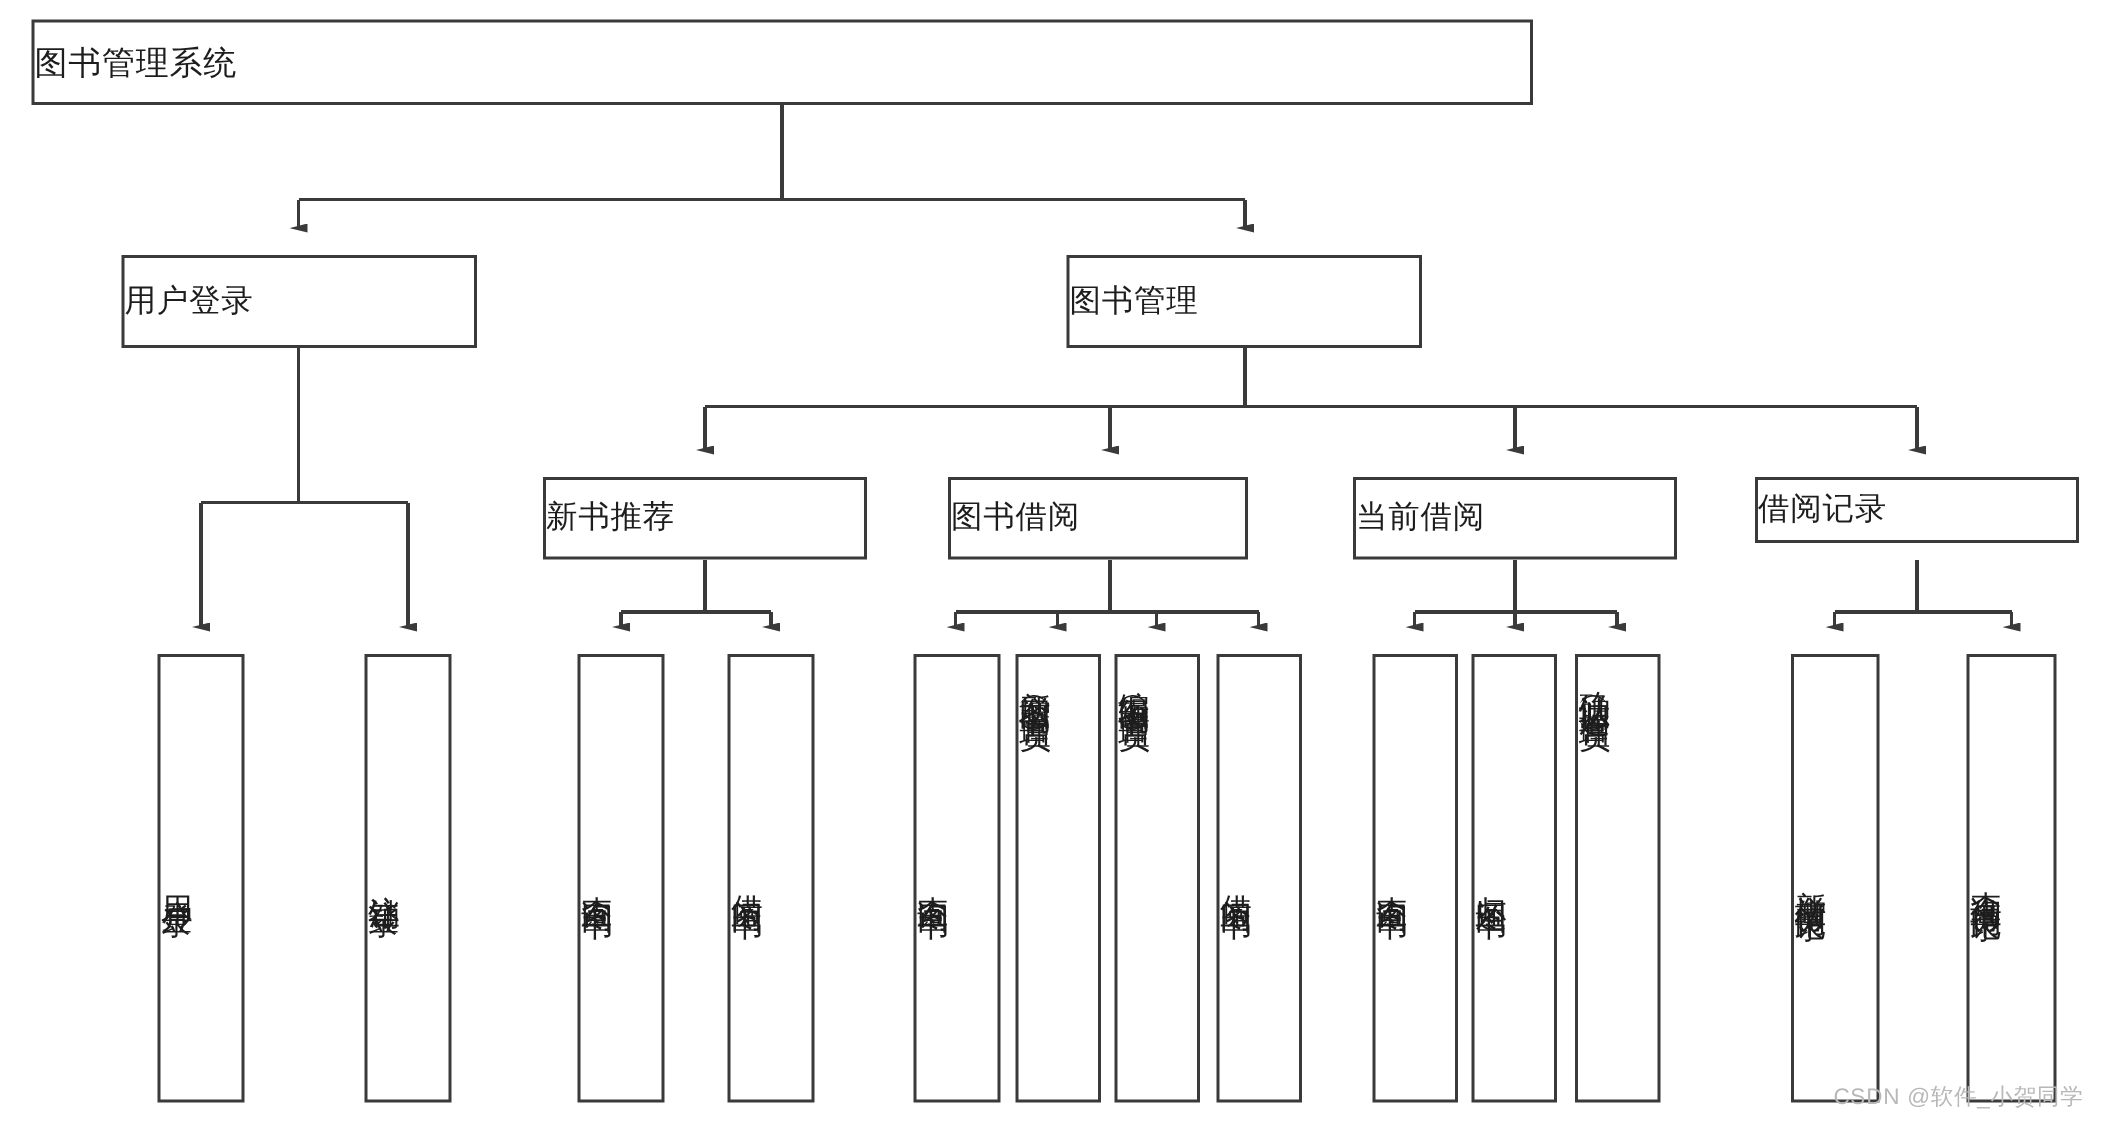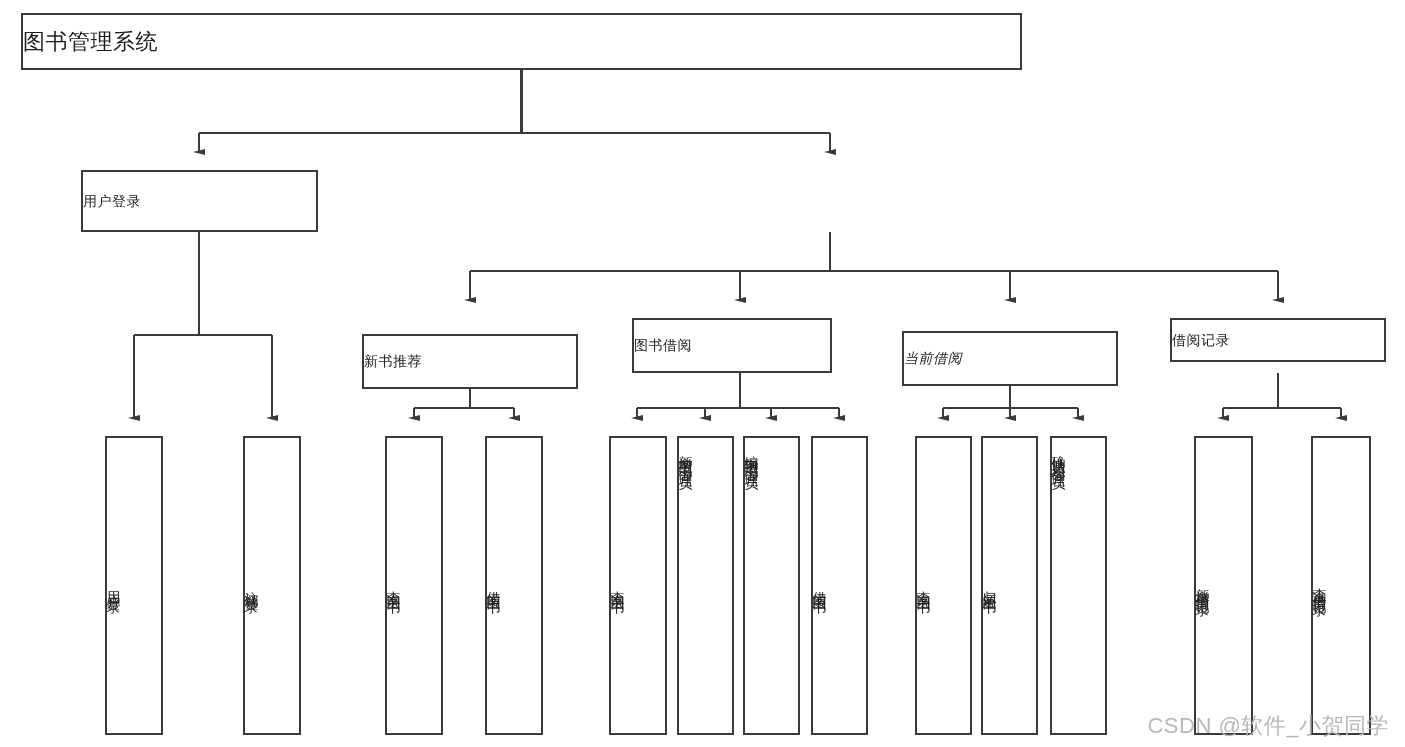--- a/index.html
+++ b/index.html
@@ -30,21 +30,21 @@
     box-sizing: border-box;
     background: #ffffff;
     border: 2px solid #3a3a3a;
     display: flex;
     align-items: center;
     justify-content: flex-start;
     z-index: 2;
   }
   .node-label {
     color: #1d1d1d;
-    font-size: 14px;
+    font-size: 21px;
     line-height: 1.18;
     letter-spacing: 0.5px;
     text-align: center;
     white-space: nowrap;
   }
   .node.vertical .node-label {
     writing-mode: vertical-rl;
     text-orientation: upright;
     letter-spacing: 3px;
     line-height: 1;
@@ -57,21 +57,21 @@
     align-items: center;
     padding-top: 0;
   }
   .node.root .node-label {
     font-size: 22px;
   }
   #watermark {
     position: absolute;
     right: 16px;
     bottom: 6px;
-    font-size: 22px;
+    font-size: 15px;
     color: #b8b8b8;
     letter-spacing: 0.5px;
     z-index: 3;
     white-space: nowrap;
     font-family: "Liberation Sans", "DejaVu Sans", sans-serif;
   }
 </style>
 </head>
 <body>
 
@@ -129,28 +129,31 @@
     </g>
   </svg>
 
   <div class="node root" style="left:21px; top:13px; width:1001px; height:57px;">
     <span class="node-label">图书管理系统</span>
   </div>
 
   <div class="node" style="left:81px; top:170px; width:237px; height:62px;">
     <span class="node-label">用户登录</span>
   </div>
-
-  <div class="node" style="left:362px; top:318px; width:216px; height:55px;margin-top:16px;">
+  <div class="node" style="left:711px; top:170px; width:237px; height:62px;">
+    <span class="node-label">图书管理</span>
+  </div>
+
+  <div class="node" style="left:362px; top:318px; width:216px; height:55px;">
     <span class="node-label">新书推荐</span>
   </div>
   <div class="node" style="left:632px; top:318px; width:200px; height:55px;">
     <span class="node-label">图书借阅</span>
   </div>
-  <div class="node" style="left:902px; top:331px; width:216px; height:55px;font-style:italic;">
+  <div class="node" style="left:902px; top:318px; width:216px; height:55px;">
     <span class="node-label">当前借阅</span>
   </div>
   <div class="node" style="left:1170px; top:318px; width:216px; height:44px;">
     <span class="node-label">借阅记录</span>
   </div>
 
   <div class="node vertical leaf-short" style="left:105px; top:436px; width:58px; height:299px;">
     <span class="node-label">用户登录</span>
   </div>
   <div class="node vertical leaf-short" style="left:243px; top:436px; width:58px; height:299px;">

